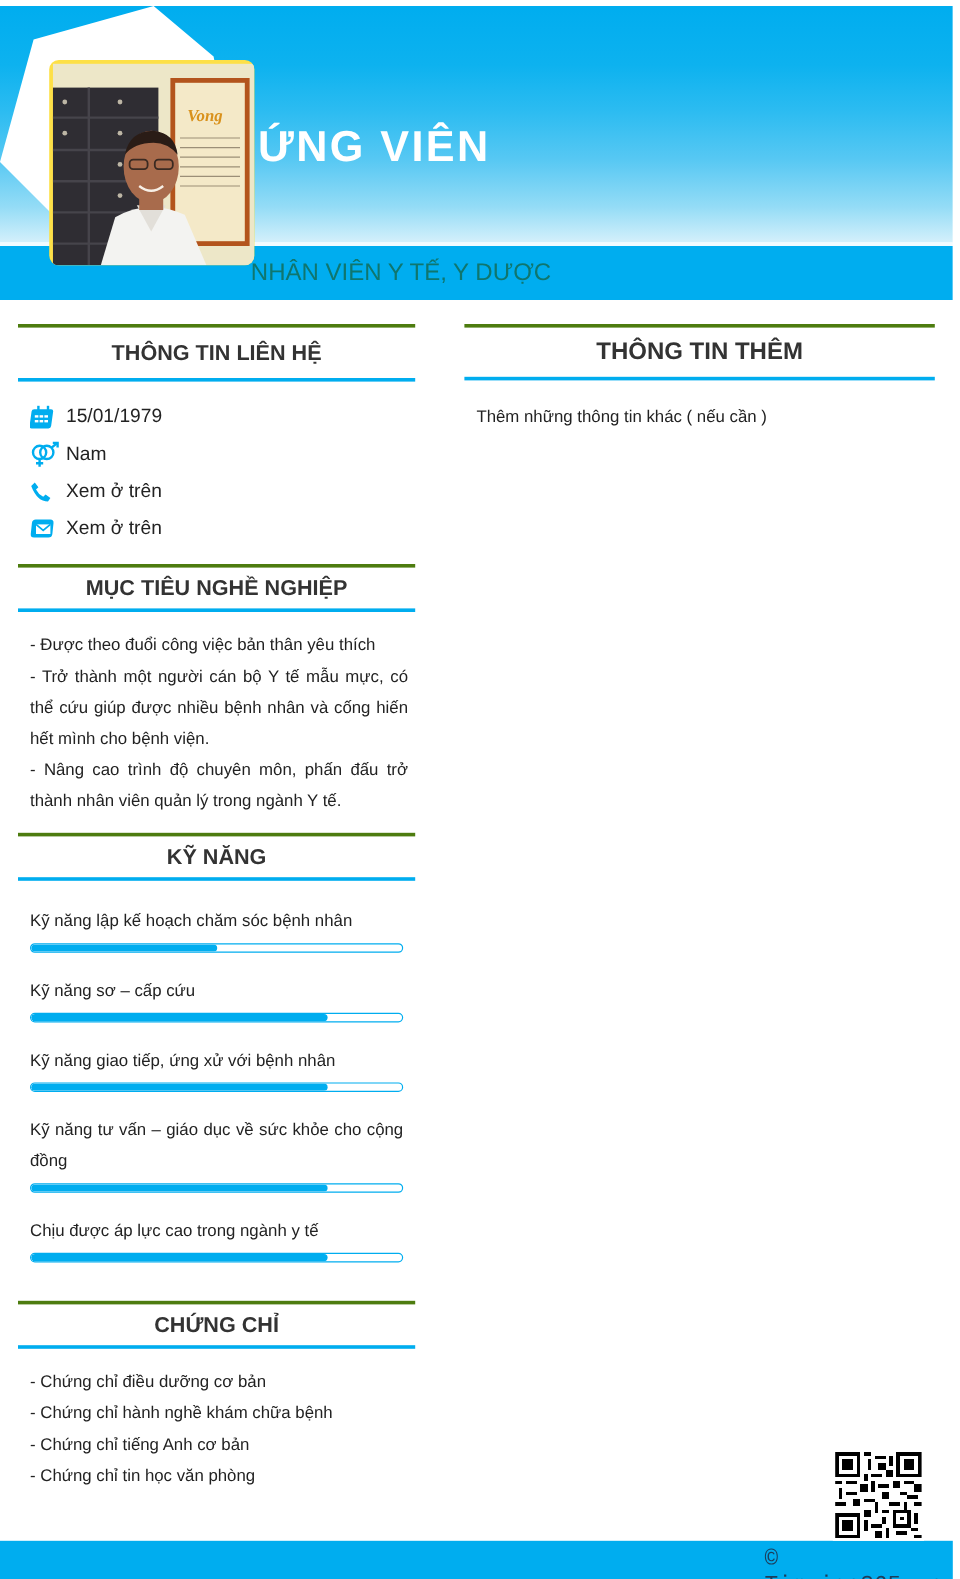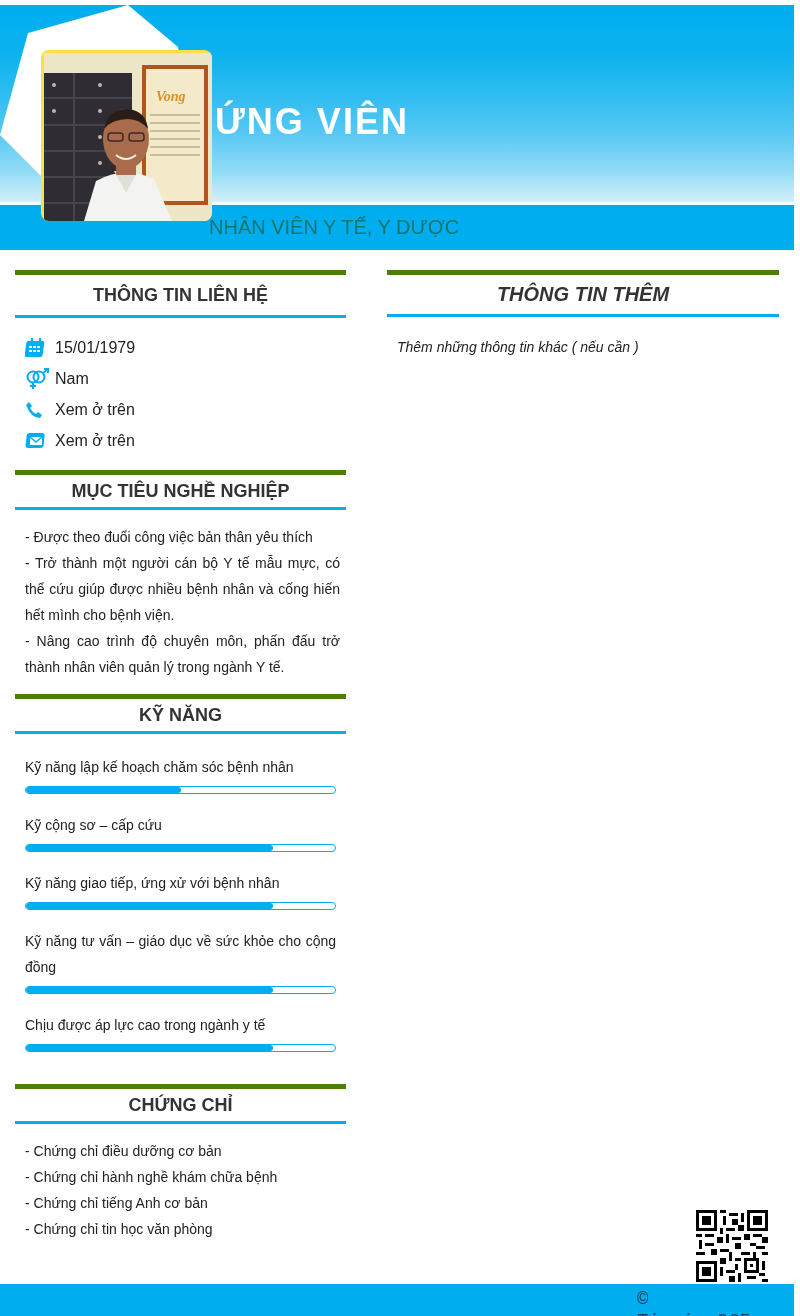--- a/index.html
+++ b/index.html
@@ -15,23 +15,23 @@
   .header-line { position: absolute; left: 0; top: 197px; width: 794px; height: 3px; background: #f2fbff; }
   .header-band { position: absolute; left: 0; top: 200px; width: 794px; height: 45px; background: #00adef; }
   .hexagon { position: absolute; left: 0; top: 0; width: 240px; height: 200px; }
   .title { position: absolute; left: 160px; top: 96px; font-size: 36px; font-weight: bold; color: #ffffff; letter-spacing: 2px; white-space: nowrap; }
   .photo-frame { position: absolute; left: 41px; top: 45px; width: 171px; height: 171px; border-radius: 8px; background: #fde047; overflow: hidden; z-index: 3; }
   .photo { position: absolute; left: 3px; top: 3px; width: 168px; height: 168px; }
   .subtitle { position: absolute; left: 209px; top: 216px; font-size: 20px; color: #0f766e; white-space: nowrap; z-index: 4; }
 
   
   .left-col { position: absolute; left: 15px; top: 270px; width: 331px; }
-  .right-col { position: absolute; left: 387px; top: 270px; width: 392px; font-style: italic; }
-
-  .sec-head { border-top: 5px solid #4d7c0f; border-bottom: 3px solid #00adef; height: 48px; display: flex; align-items: center; justify-content: center; }
+  .right-col { position: absolute; left: 387px; top: 270px; width: 392px; }
+
+  .sec-head { border-top: 3px solid #4d7c0f; border-bottom: 3px solid #00adef; height: 48px; display: flex; align-items: center; justify-content: center; }
   .sec-title { font-size: 18px; font-weight: bold; color: #333; }
   .right-col .sec-head { height: 47px; }
   .right-col .sec-title { font-size: 20px; }
 
   
   .contact-list { padding: 14px 0 14px 10px; }
   .contact-row { height: 31px; display: flex; align-items: center; }
   .contact-icon { width: 30px; height: 24px; display: flex; align-items: center; justify-content: flex-start; }
   .contact-text { font-size: 16px; color: #222; }
 
@@ -192,21 +192,21 @@
         <span class="sec-title">KỸ NĂNG</span>
       </div>
       <div class="skills">
         <div class="skill">
           <div class="skill-label">Kỹ năng lập kế hoạch chăm sóc bệnh nhân</div>
           <div class="skill-bar">
               <div class="skill-fill" style="width:50%"></div>
             </div>
         </div>
         <div class="skill">
-          <div class="skill-label">Kỹ cộng sơ – cấp cứu</div>
+          <div class="skill-label">Kỹ năng sơ – cấp cứu</div>
           <div class="skill-bar">
               <div class="skill-fill" style="width:80%"></div>
             </div>
         </div>
         <div class="skill">
           <div class="skill-label">Kỹ năng giao tiếp, ứng xử với bệnh nhân</div>
           <div class="skill-bar">
               <div class="skill-fill" style="width:80%"></div>
             </div>
         </div>

